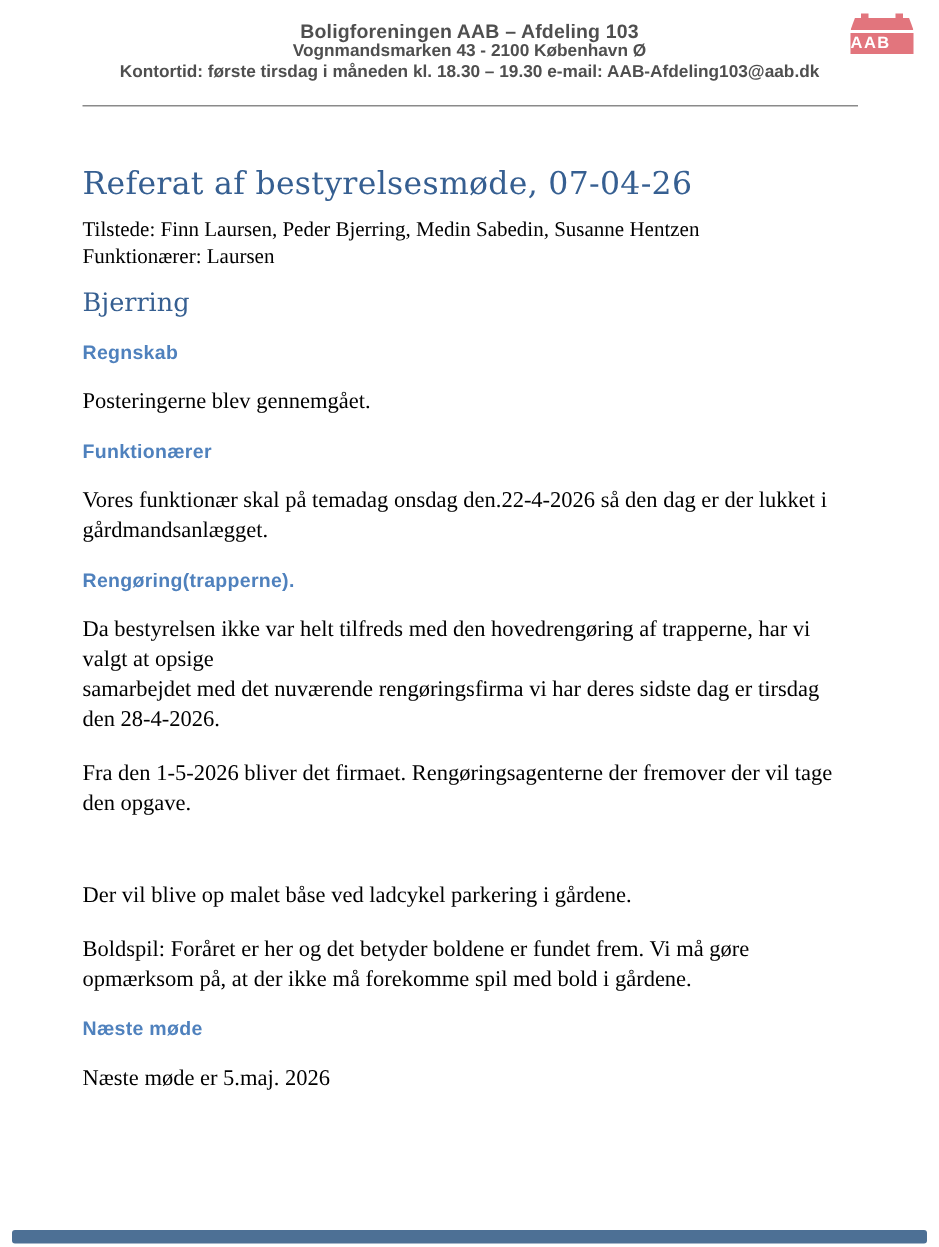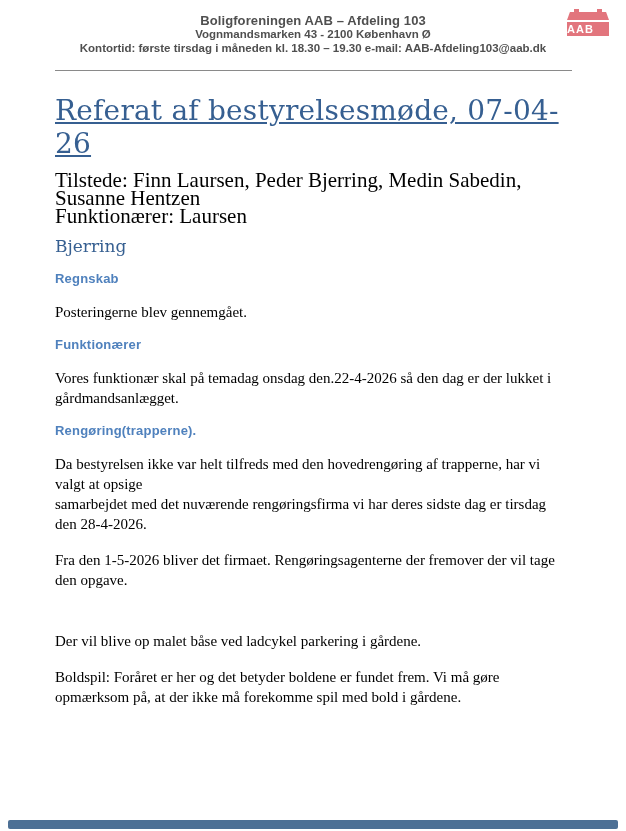--- a/index.html
+++ b/index.html
@@ -68,28 +68,27 @@
     color:#ffffff;
     line-height:1;
   }
   
   .content{
     padding:23px 58px 0 55px;
   }
   .doc-title{
     font-family:"DejaVu Serif","Liberation Serif",serif;
     font-weight:normal;
-    font-size:28px;
+    font-size:21px;
     color:var(--title-blue);
-    margin:0 0 11px;
+    margin:16px 0 11px;
     letter-spacing:.2px;
-    text-decoration:underline;
   }
   .meta{
-    font-size:21px;
+    font-size:14px;
     line-height:18px;
     margin:0;
   }
   .agenda-heading{
     font-family:"DejaVu Serif","Liberation Serif",serif;
     font-weight:normal;
     font-size:17px;
     color:var(--title-blue);
     margin:11px 0 0;
   }
@@ -165,15 +164,19 @@
     <p>Fra den 1-5-2026 bliver det firmaet. Rengøringsagenterne der fremover der vil tage
 den opgave.</p>
   </section>
 
   <section class="section gap-before">
     <p>Der vil blive op malet båse ved ladcykel parkering i gårdene.</p>
     <p>Boldspil: Foråret er her og det betyder boldene er fundet frem. Vi må gøre
 opmærksom på, at der ikke må forekomme spil med bold i gårdene.</p>
   </section>
 
+  <section class="section">
+    <h3>Næste møde</h3>
+    <p>Næste møde er 5.maj. 2026</p>
+  </section>
 </main>
 
 <div class="footer-bar"></div>
 
 </body></html>

